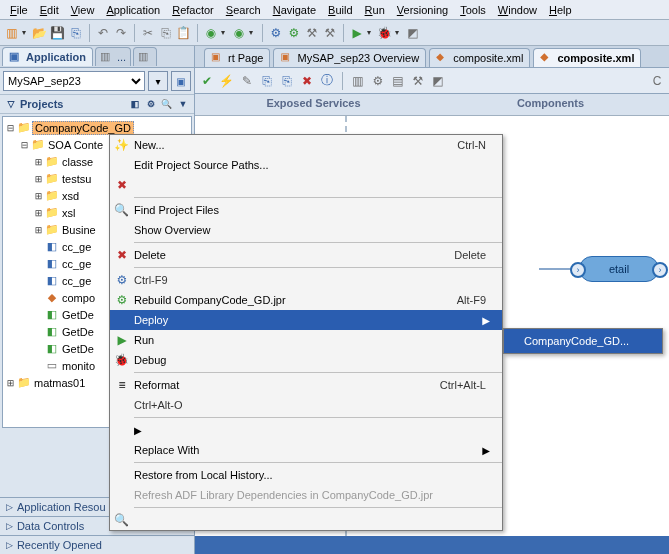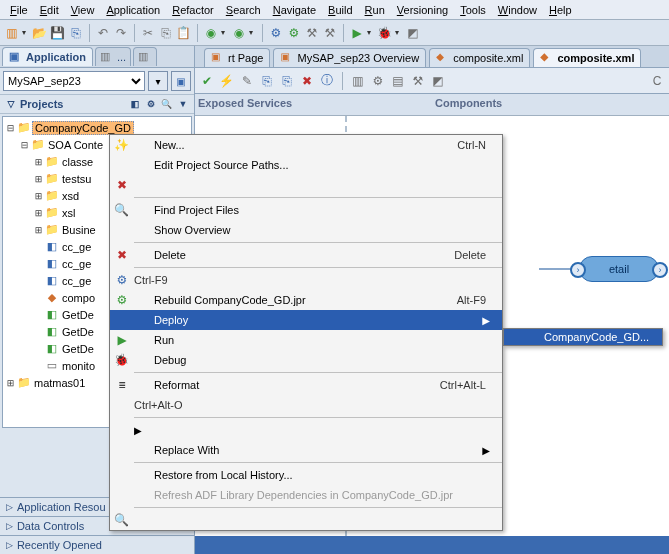--- a/index.html
+++ b/index.html
@@ -46,46 +46,46 @@
 .right-panel { position:absolute; left:195px; right:0; top:46px; bottom:0; background:#d0dbea; }
 .doc-tabs { display:flex; height:22px; align-items:flex-end; border-bottom:1px solid #8fa5bd; background:#c8d5e4; overflow:hidden; }
 .doc-tab { display:flex; align-items:center; gap:3px; padding:2px 6px; background:#d8e2ee; border:1px solid #8fa5bd; border-bottom:none; border-radius:4px 4px 0 0; margin-left:3px; white-space:nowrap; font-size:10px; }
 .doc-tab.active { background:#f0f4fa; font-weight:bold; }
 .doc-tab .ic { width:14px; height:14px; font-size:10px; }
 
 .editor-toolbar { display:flex; align-items:center; height:26px; background:#e4ebf4; border-bottom:1px solid #8fa5bd; padding:0 4px; gap:4px; }
 .et-icon { width:16px; height:16px; display:inline-flex; align-items:center; justify-content:center; font-size:12px; }
 
 .canvas-header { display:flex; height:22px; background:#d8e2ee; border-bottom:1px solid #a0b0c0; }
-.canvas-header div { flex:1; text-align:left; font-weight:bold; color:#5a6a8a; padding:3px; }
+.canvas-header div { flex:1; text-align:center; font-weight:bold; color:#5a6a8a; padding:3px; }
 
 .canvas { position:absolute; top:70px; bottom:18px; left:0; right:0; background:#fff; }
 .canvas-dash { position:absolute; left:150px; top:0; bottom:0; border-left:2px dashed #b0c0d0; }
 .svc-node { position:absolute; right:10px; top:140px; width:80px; height:26px; background:#6fa8dc; border:1px solid #2a6ab0; border-radius:13px; display:flex; align-items:center; justify-content:center; color:#063060; font-size:10px; }
 .svc-port { position:absolute; width:16px; height:16px; border-radius:8px; background:#e0eaf6; border:2px solid #2a6ab0; display:flex; align-items:center; justify-content:center; color:#2a6ab0; font-size:9px; }
 .svc-port.left { left:-10px; top:5px; }
 .svc-port.right { right:-10px; top:5px; }
 .svc-arrow { position:absolute; right:-4px; top:150px; font-size:14px; color:#2a6ab0; }
 .svc-line { position:absolute; right:90px; top:152px; width:40px; border-top:2px solid #8aa8cc; }
 
 .status-strip { position:absolute; bottom:0; left:0; right:0; height:18px; background:#3a6ab0; }
 
 
 .ctx-menu { position:absolute; left:109px; top:134px; width:394px; background:#f4f4f4; border:1px solid #7a7a7a; box-shadow:2px 2px 4px rgba(0,0,0,.3); z-index:100; }
 .ctx-item { display:flex; align-items:center; height:20px; padding:0 8px 0 0; }
 .ctx-item .ic-col { width:24px; display:flex; align-items:center; justify-content:center; font-size:12px; }
-.ctx-item .lbl { flex:1;margin-left:20px; }
+.ctx-item .lbl { flex:1; }
 .ctx-item .sc { color:#333; padding-right:8px; }
 .ctx-item .arr { padding-right:4px; font-size:10px; }
 .ctx-item.hl { background:#2a5db0; color:#fff; }
 .ctx-item.dis .lbl { color:#9a9a9a; }
 .ctx-sep { height:1px; background:#c0c0c0; margin:2px 0 2px 24px; }
 
 .submenu { position:absolute; left:503px; top:328px; width:160px; background:#f4f4f4; border:1px solid #7a7a7a; box-shadow:2px 2px 4px rgba(0,0,0,.3); z-index:101; }
-.submenu .ctx-item { height:16px; }
+.submenu .ctx-item { height:24px; }
 .submenu .ctx-item .ic-col { width:20px; }
 
 
 .folder{color:#c9a23a;} .xml{color:#d07030;} .green{color:#3a9a3a;} .red{color:#c03030;} .blue{color:#3a6ab0;} .orange{color:#e08020;} .gray{color:#707070;}
 </style>
 </head>
 <body>
 
 <div class="menubar" id="menubar">
     <span><u>F</u>ile</span>

